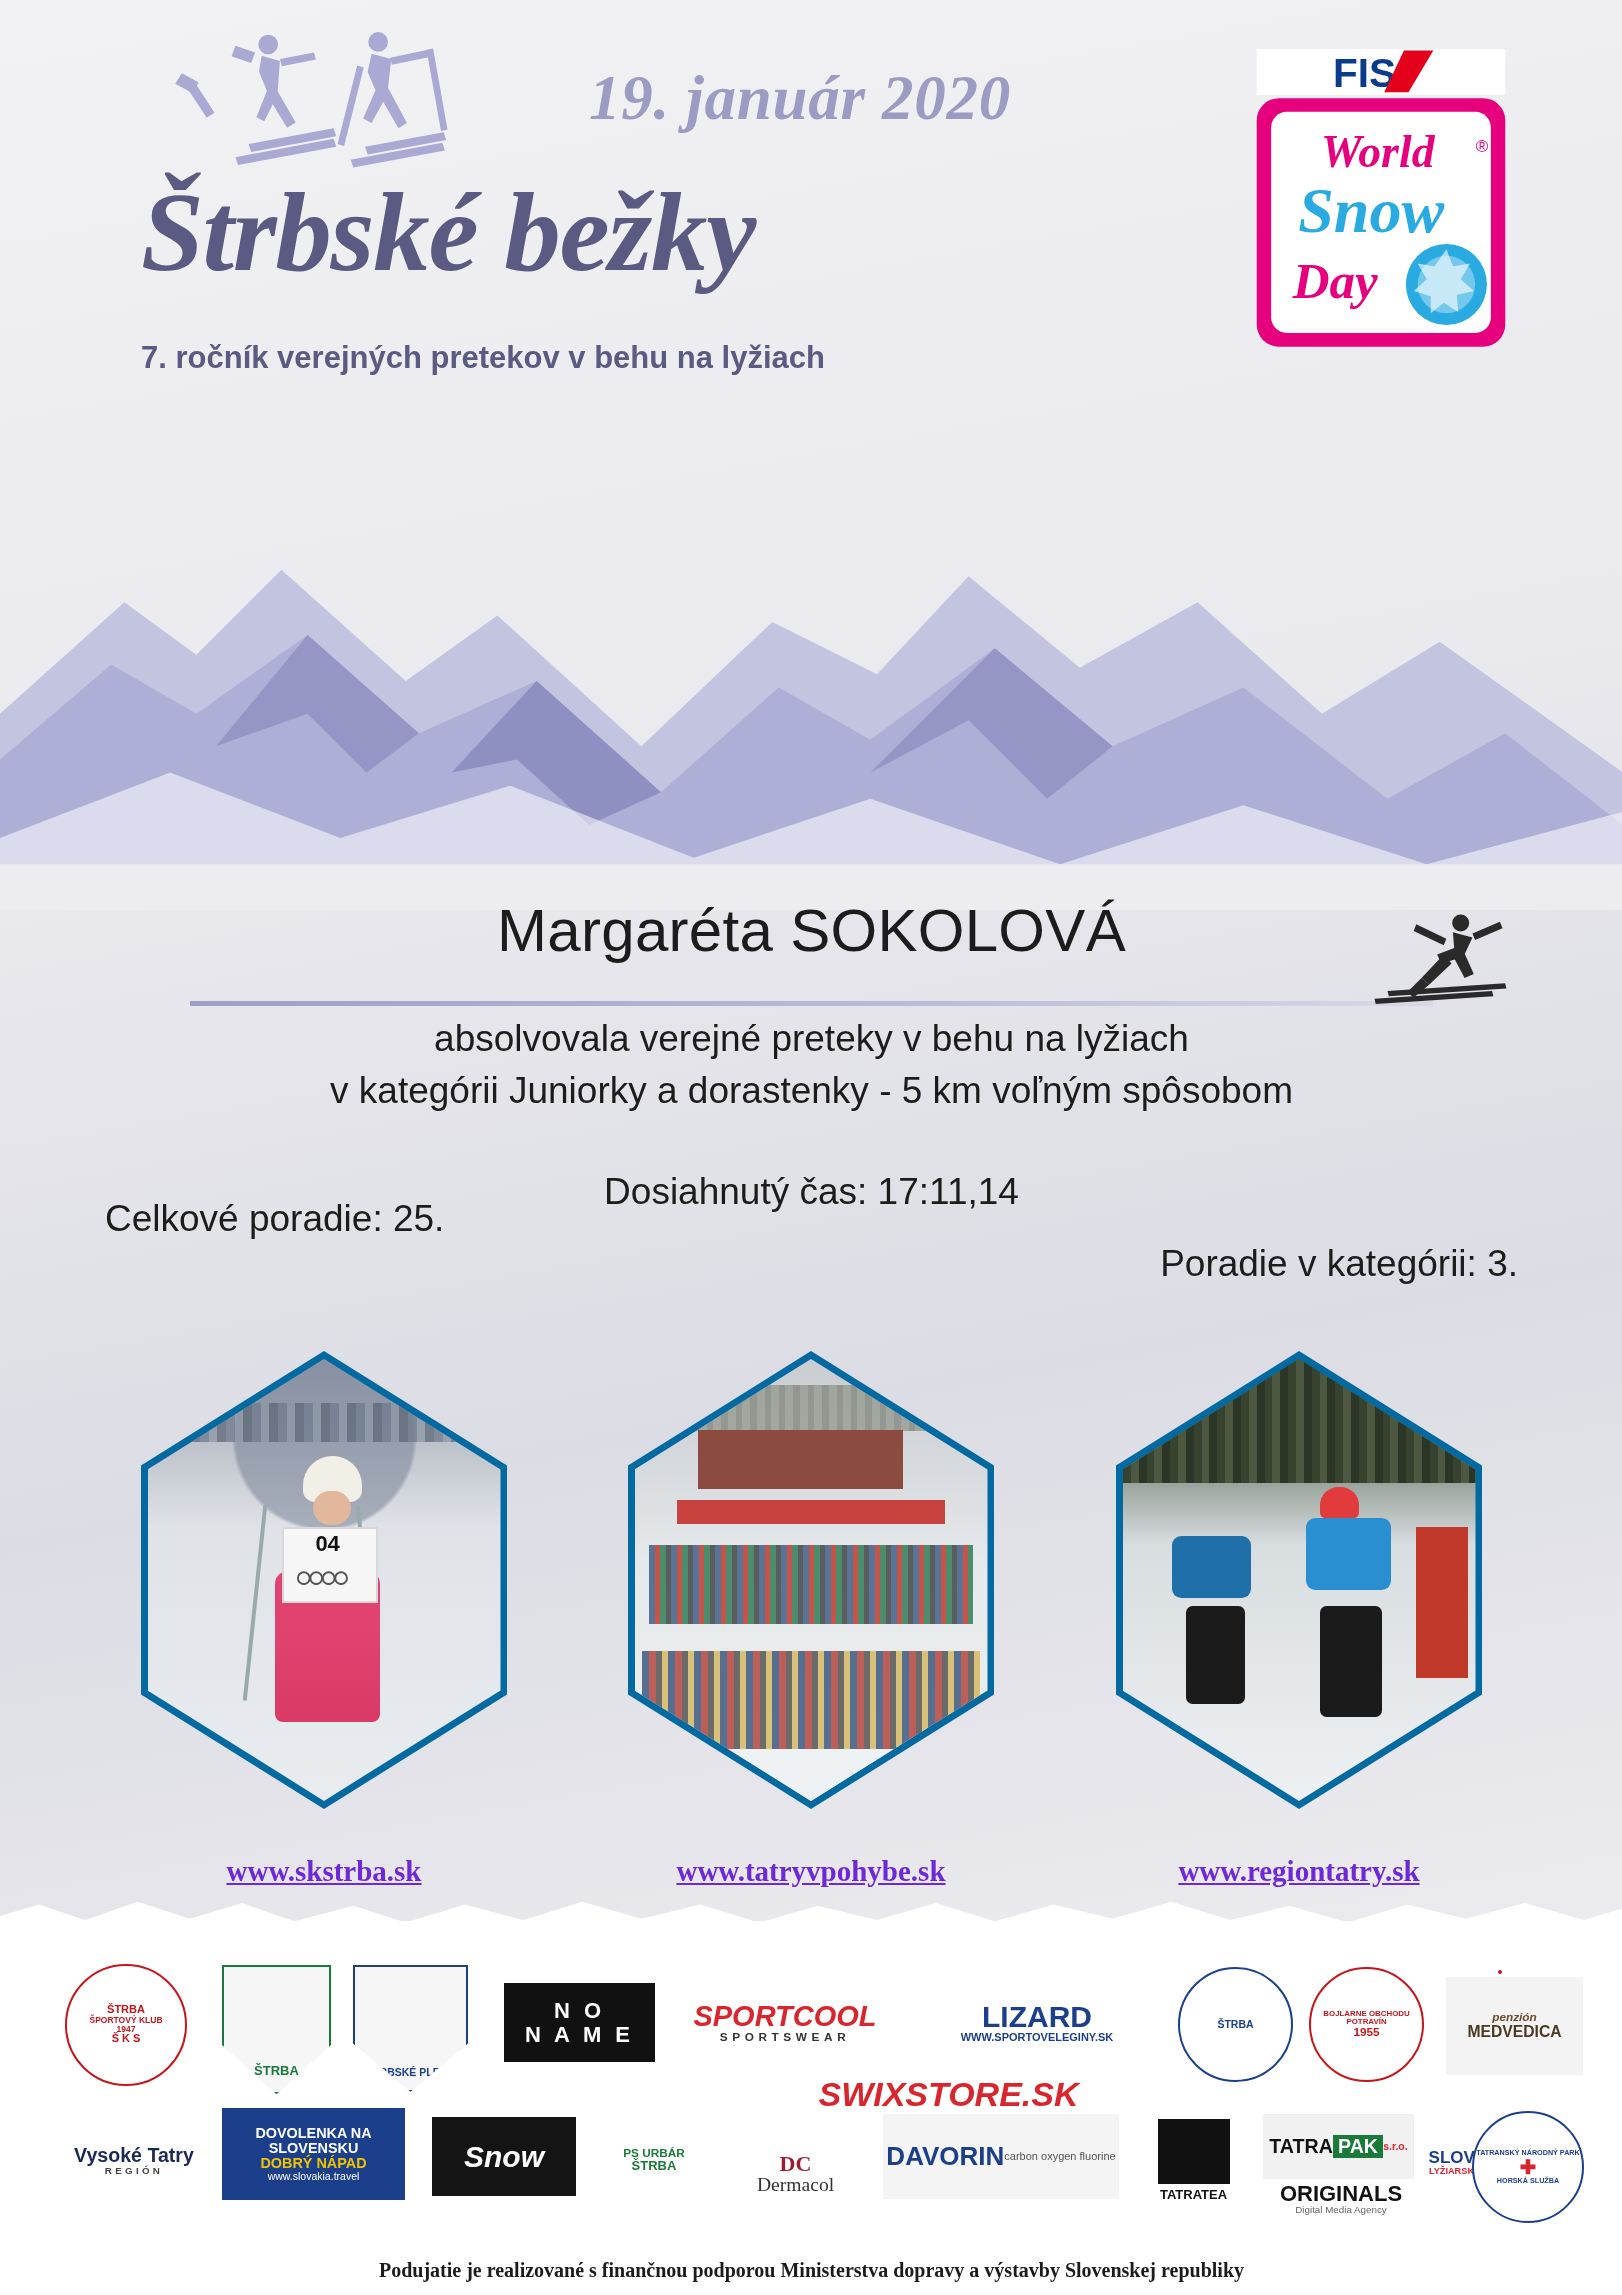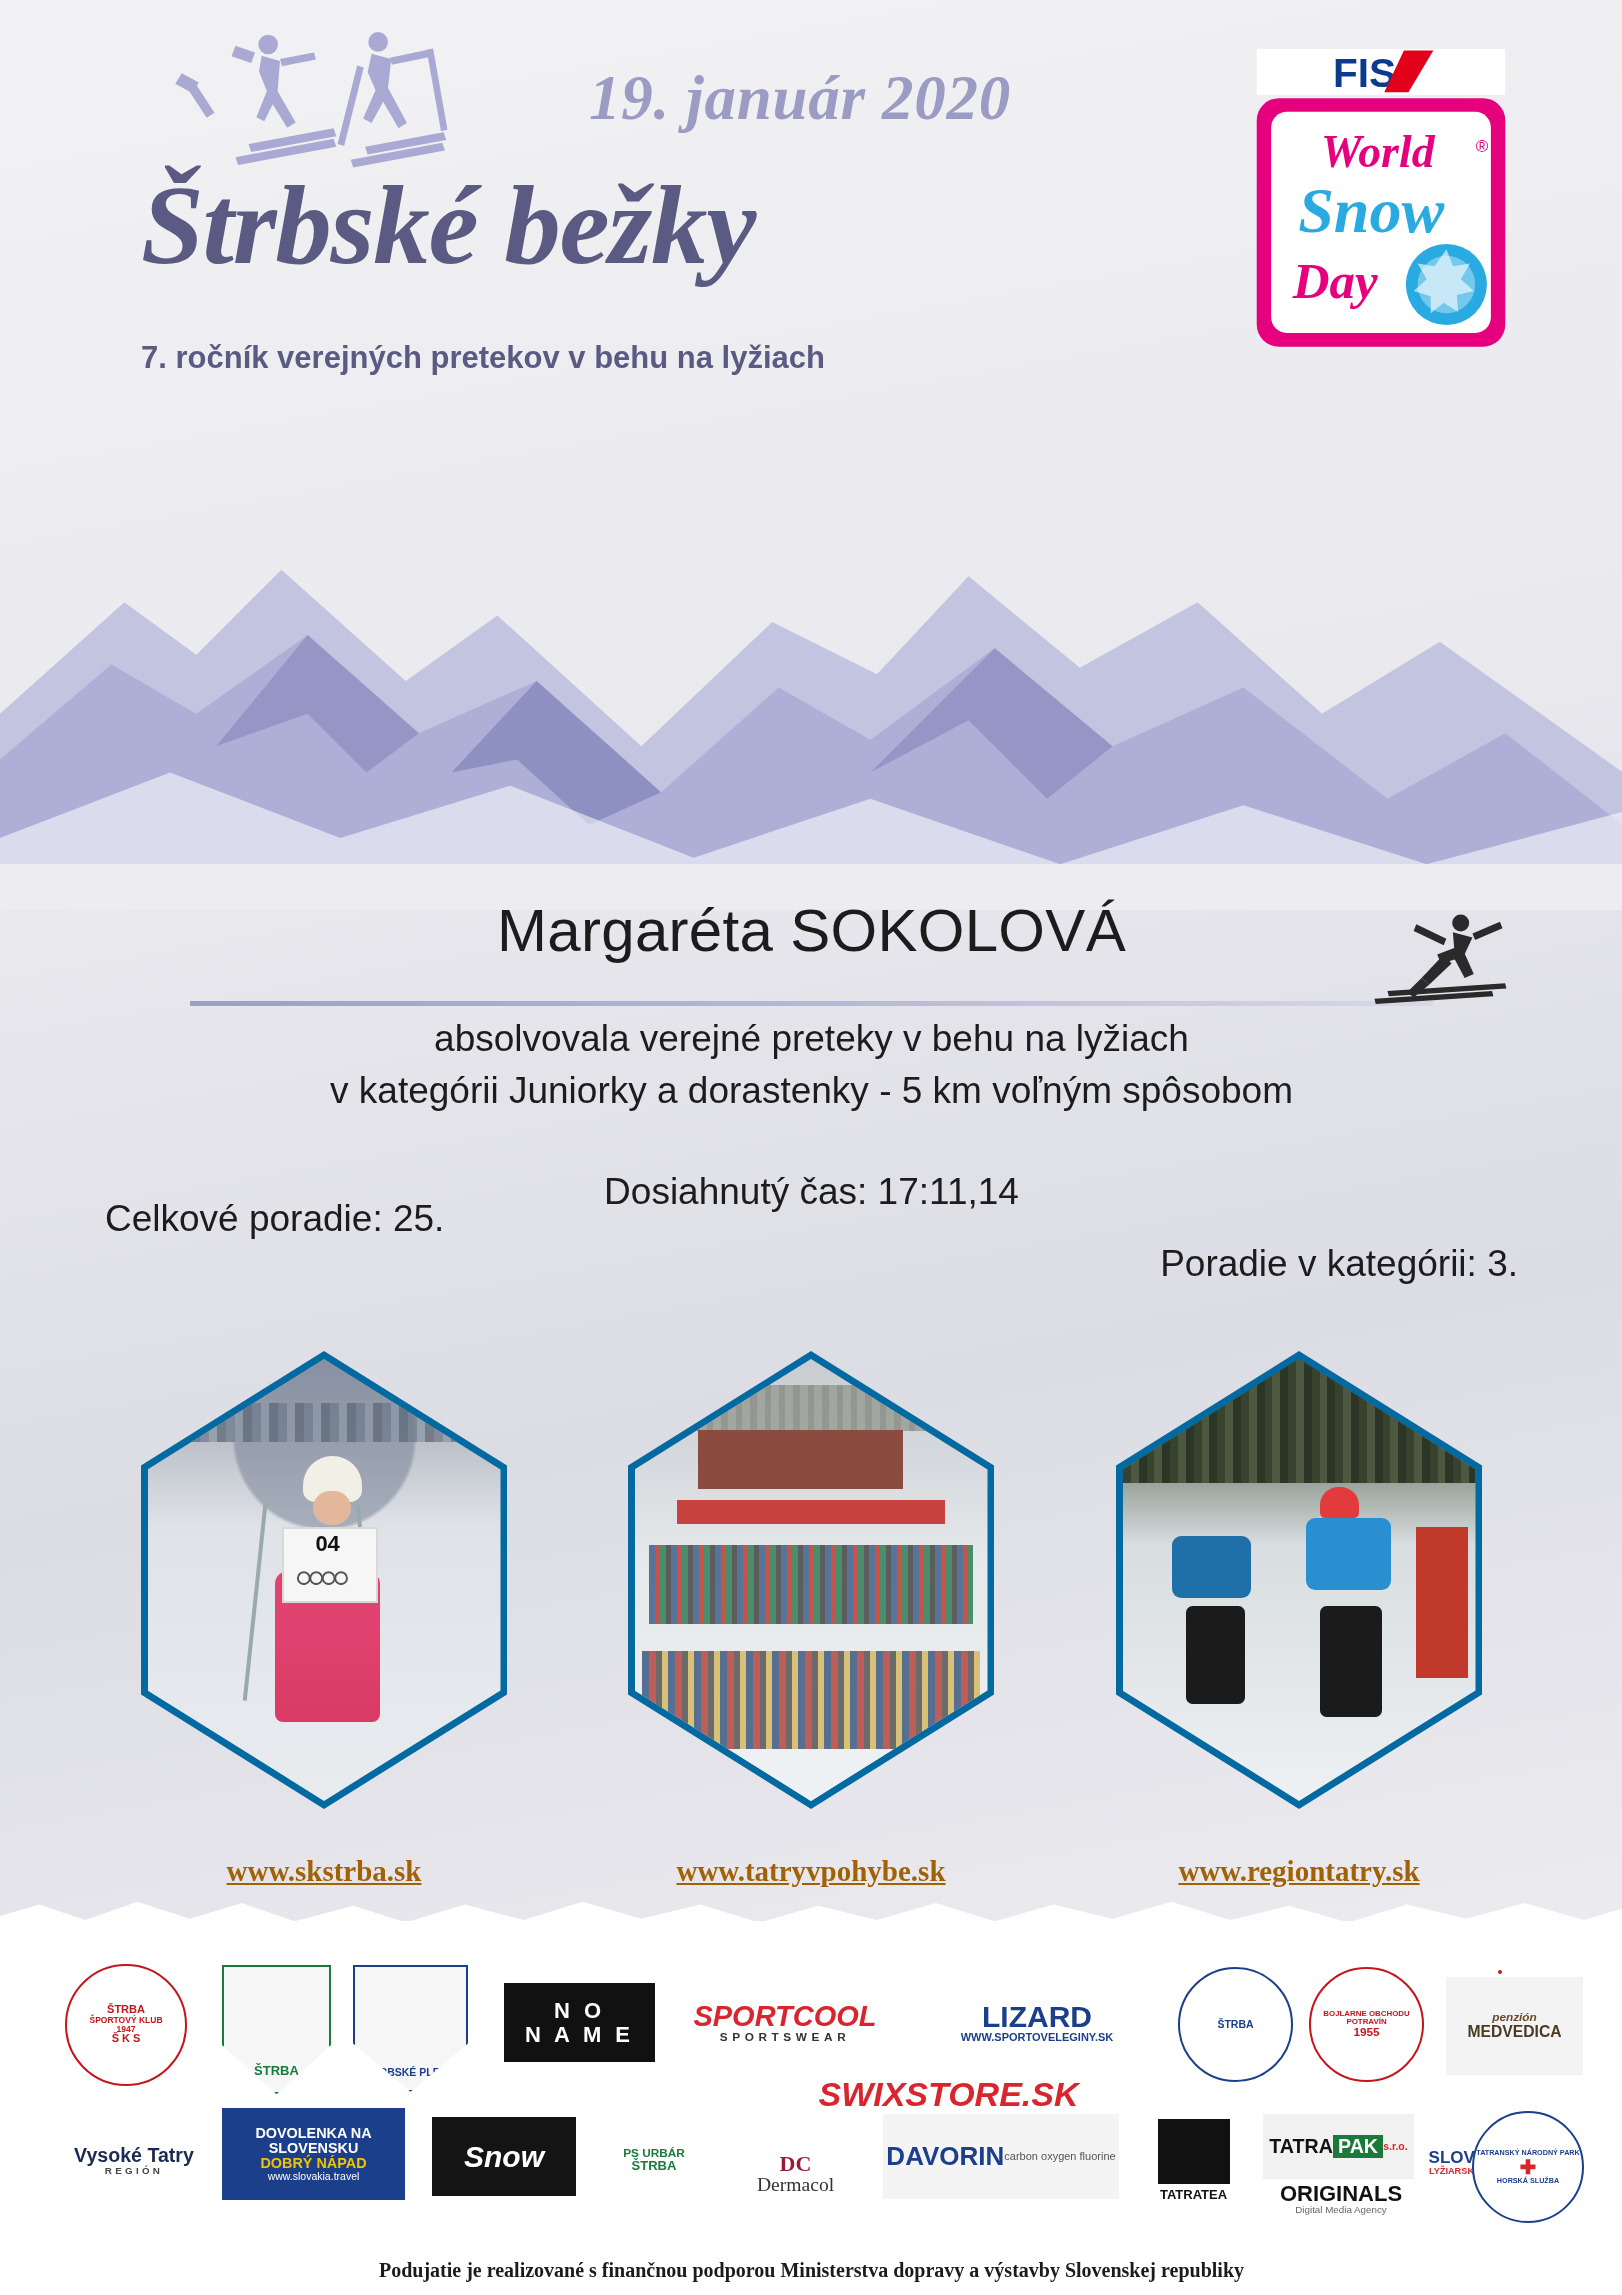--- a/index.html
+++ b/index.html
@@ -36,21 +36,21 @@
     font-family: "Liberation Serif", serif;
     font-style: italic;
     font-weight: bold;
     font-size: 63px;
     color: #9b9bc4;
     letter-spacing: 0.7px;
   }
   .title-main {
     position: absolute;
     left: 141px;
-    top: 160px;
+    top: 167px;
     font-family: "Liberation Serif", serif;
     font-style: italic;
     font-weight: bold;
     font-size: 113px;
     color: #5a5a82;
     letter-spacing: -1.3px;
   }
   .title-sub {
     position: absolute;
     left: 141px;
@@ -207,21 +207,21 @@
   .ph3-sk2-leg { position:absolute; left:56%; top:56%; width:62px; height:111px; background:#1b1b1b; border-radius:6.5px; }
   .ph3-hat { position:absolute; left:56%; top:29%; width:39px; height:31px; background:#e23b3b; border-radius:18.3px 18.3px 5.2px 5.2px; }
   .ph3-banner { position:absolute; right:2%; top:38%; width:52px; height:151px; background:#c0392b; }
 
   .photo-caption {
     position: absolute;
     top: 1855px;
     font-family: "Liberation Serif", serif;
     font-weight: bold;
     font-size: 29px;
-    color: #a16207;
+    color: #6d28d9;
     width: 458px;
     text-align: center;
   }
   .cap-1 { left: 95px; }
   .cap-2 { left: 582px; }
   .cap-3 { left: 1070px; }
 
   
   .sponsor-band {
     position: absolute;

